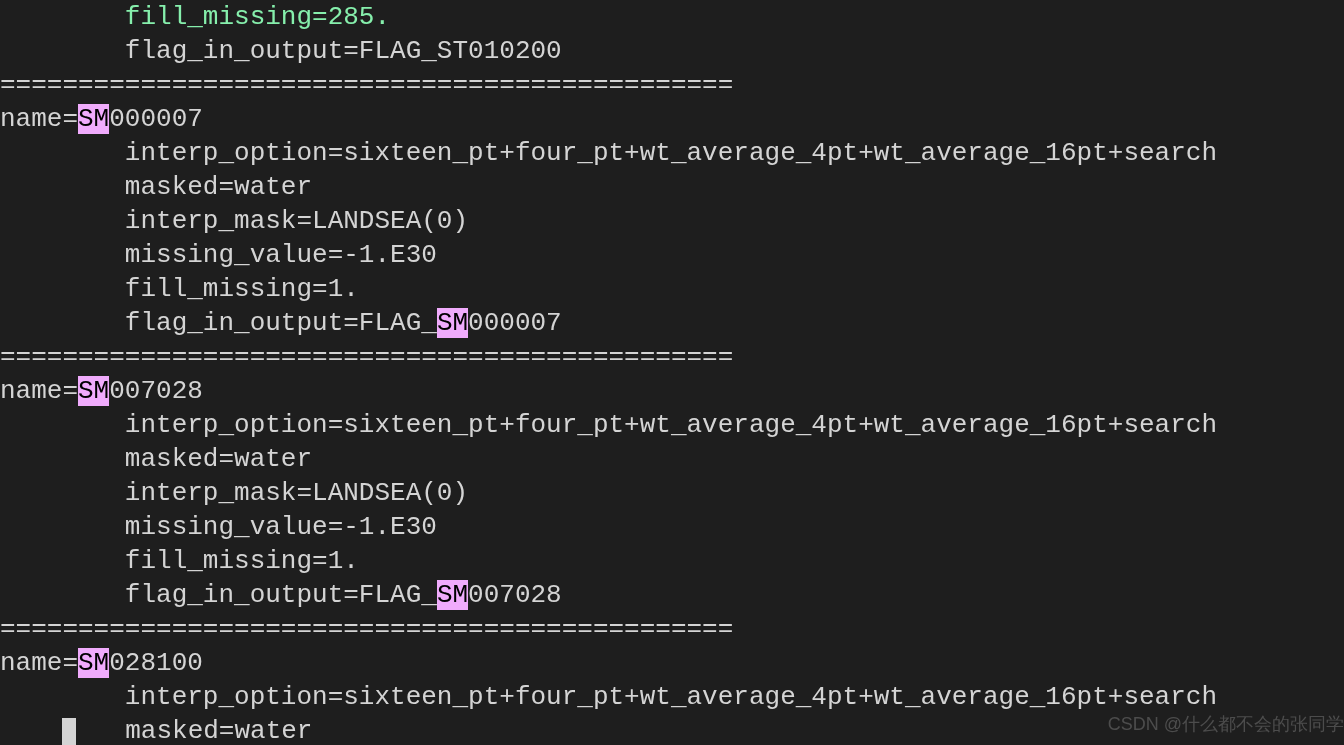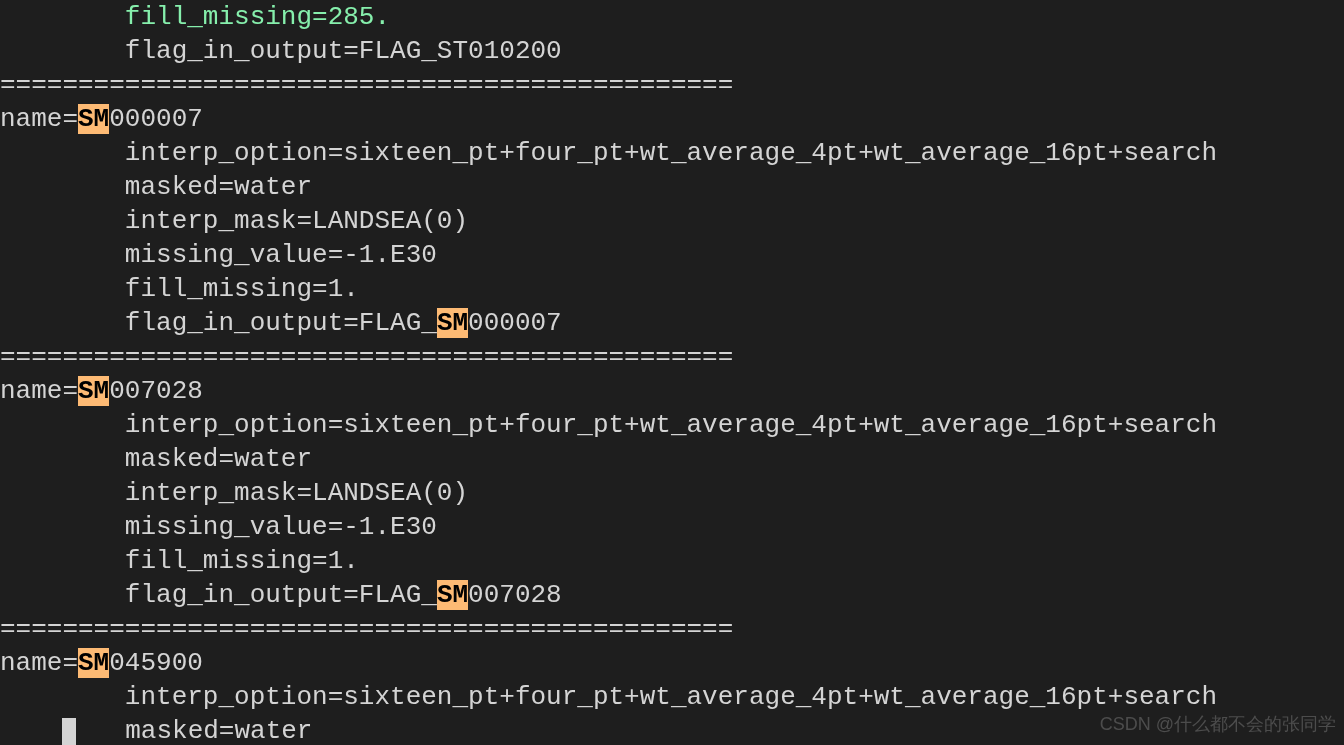--- a/index.html
+++ b/index.html
@@ -12,35 +12,34 @@
     font-family: "Consolas", "Courier New", monospace;
     font-size: 26px;
     line-height: 34px;
     overflow: hidden;
   }
   .terminal {
     white-space: pre;
     padding: 0;
   }
   .hl {
-    background: #fdba74;
+    background: #f0abfc;
     color: #000000;
-    font-weight: bold;
   }
   .cursor {
     display: inline-block;
     width: 14px;
     height: 28px;
     background: #d4d4d4;
     vertical-align: text-bottom;
     margin-right: 2px;
   }
   .watermark {
     position: absolute;
-    right: 8px;
+    right: 0;
     bottom: 4px;
     color: #7a7a7a;
     font-size: 18px;
     font-family: sans-serif;
     opacity: 0.5;
   }
   .dimmed {
     color: #86efac;
   }
 </style>
@@ -59,17 +58,17 @@
 <span><span>        flag_in_output=FLAG_</span><span class="hl">SM</span><span>000007</span></span>
 <span>===============================================</span>
 <span><span>name=</span><span class="hl">SM</span><span>007028</span></span>
 <span>        interp_option=sixteen_pt+four_pt+wt_average_4pt+wt_average_16pt+search</span>
 <span>        masked=water</span>
 <span>        interp_mask=LANDSEA(0)</span>
 <span>        missing_value=-1.E30</span>
 <span>        fill_missing=1.</span>
 <span><span>        flag_in_output=FLAG_</span><span class="hl">SM</span><span>007028</span></span>
 <span>===============================================</span>
-<span><span>name=</span><span class="hl">SM</span><span>045900</span></span>
+<span><span>name=</span><span class="hl">SM</span><span>028100</span></span>
 <span>        interp_option=sixteen_pt+four_pt+wt_average_4pt+wt_average_16pt+search</span>
 <span><span>    </span><span class="cursor"></span><span>   masked=water</span></span></div>
 
 <div class="watermark">CSDN @什么都不会的张同学</div>
 
 </body></html>

